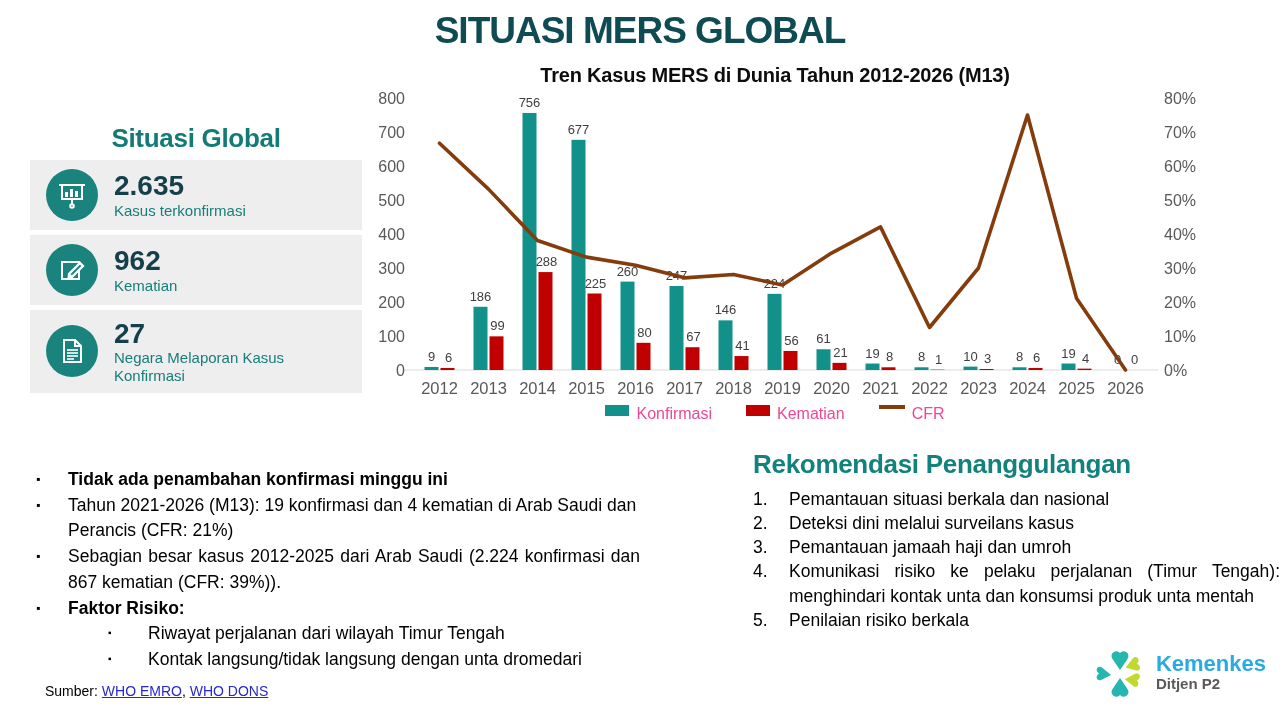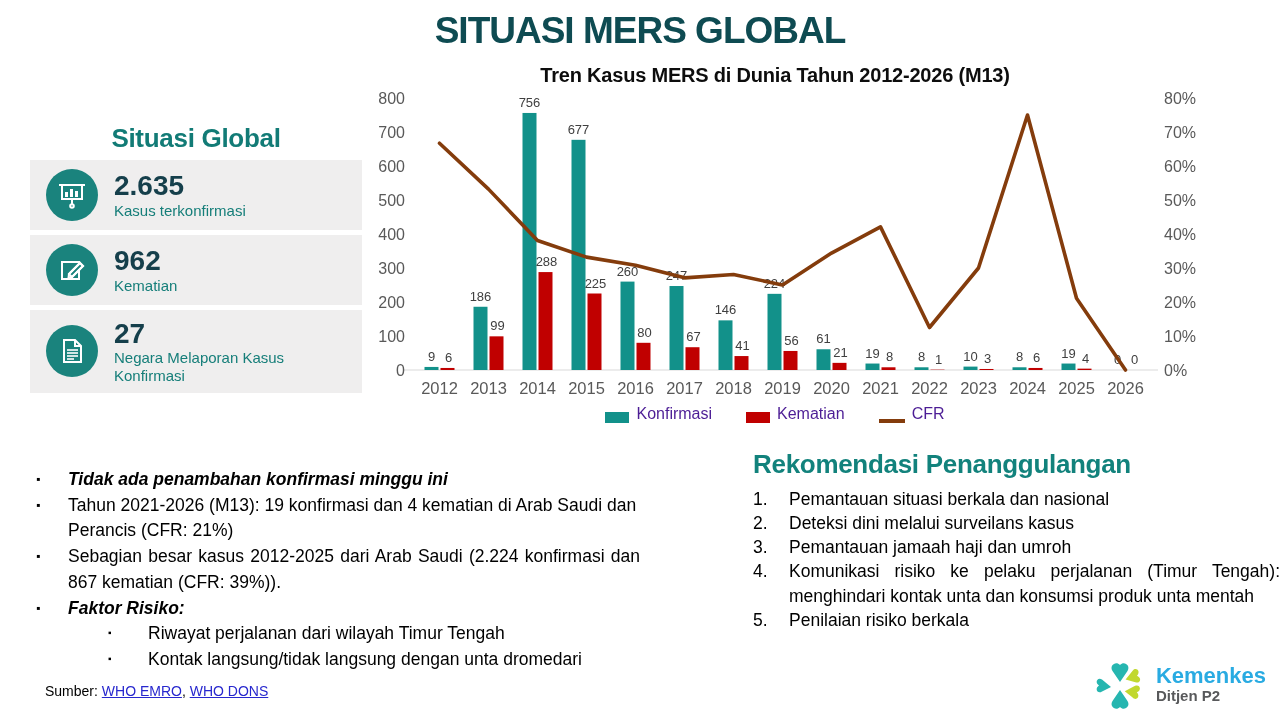--- a/index.html
+++ b/index.html
@@ -17,21 +17,21 @@
   
   .chart-title {
     position:absolute; top:64px; left:350px; width:850px; text-align:center;
     font-size:20px; font-weight:700; color:#0d0d0d; letter-spacing:-0.2px;
   }
   .chart-wrap { position:absolute; left:350px; top:88px; width:860px; height:320px; }
   .legend {
     position:absolute; left:350px; top:405px; width:850px;
     display:flex; justify-content:center; gap:34px; align-items:center;
   }
-  .legend-item { display:flex; align-items:flex-end; gap:7px; font-size:16px; color:#4c1d95; }
+  .legend-item { display:flex; align-items:flex-start; gap:7px; font-size:16px; color:#ec4899; }
   .swatch-bar { width:24px; height:11px; display:inline-block; }
   .swatch-line { width:26px; height:4px; display:inline-block; }
   
   .sb-heading {
     position:absolute; left:30px; top:123px; width:332px; text-align:center;
     font-size:26px; font-weight:700; color:#127B76; letter-spacing:-0.3px;
   }
   .cards { position:absolute; left:30px; top:160px; width:332px; display:flex; flex-direction:column; gap:5px; }
   .card {
     background:#EFEEEE; display:flex; align-items:center; gap:16px;
@@ -42,34 +42,34 @@
     display:flex; align-items:center; justify-content:center;
   }
   .card-icon svg { display:block; }
   .card-value { font-size:28px; font-weight:800; color:#153F4B; line-height:1.05; }
   .card-label { font-size:15px; color:#157E79; line-height:1.15; margin-top:1px; }
   
   .notes { position:absolute; left:36px; top:467px; width:604px; font-size:17.5px; color:#000; }
   .note-row { display:flex; line-height:1.47; }
   .note-bullet { flex:0 0 32px; font-size:12px; padding-top:4px; }
   .note-text { flex:1; }
-  .bold { font-weight:700;font-style:italic; }
+  .bold { font-weight:700; }
   .justify { text-align:justify; }
   .sub-row { display:flex; line-height:1.45; margin-left:72px; }
   .sub-bullet { flex:0 0 40px; font-size:10px; padding-top:5px; }
   
   .rec { position:absolute; left:753px; top:449px; width:527px; }
   .rec-heading { font-size:26px; font-weight:800; color:#12827C; letter-spacing:-0.3px; margin-bottom:7px; }
   .rec-row { display:flex; font-size:17.5px; line-height:1.38; color:#000; }
   .rec-num { flex:0 0 36px; }
   .rec-text { flex:1; }
   
   .source { position:absolute; left:45px; top:683px; font-size:14px; color:#000; }
   .source a { color:#2727CE; text-decoration:underline; }
-  .logo { position:absolute; right:14px; bottom:6px; display:flex; align-items:center; gap:6px; }
+  .logo { position:absolute; right:14px; bottom:18px; display:flex; align-items:center; gap:6px; }
   .logo-text-main { font-size:22px; font-weight:800; color:#29ABE2; line-height:1; }
   .logo-text-sub { font-size:15px; font-weight:700; color:#58595B; line-height:1.2; }
 </style>
 </head>
 <body>
 
 <div class="slide">
 
   <div class="main-title">SITUASI MERS GLOBAL</div>
 

